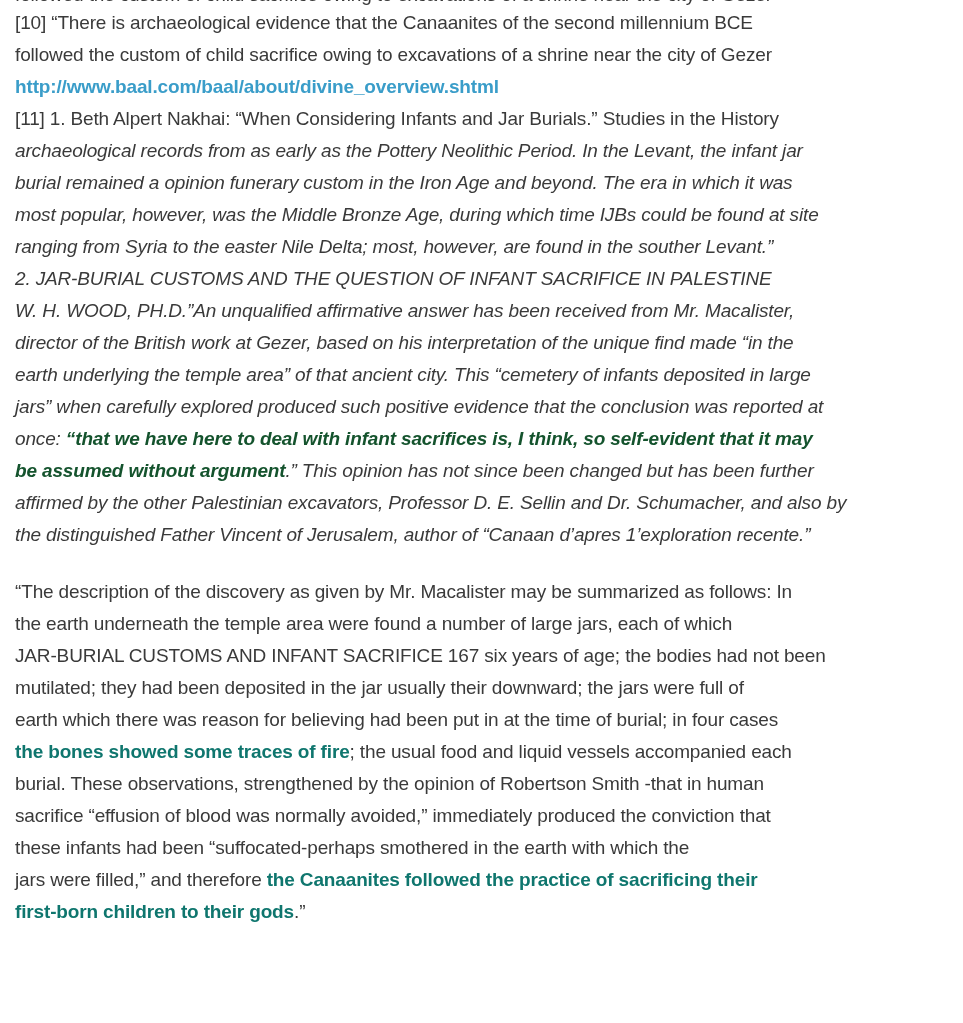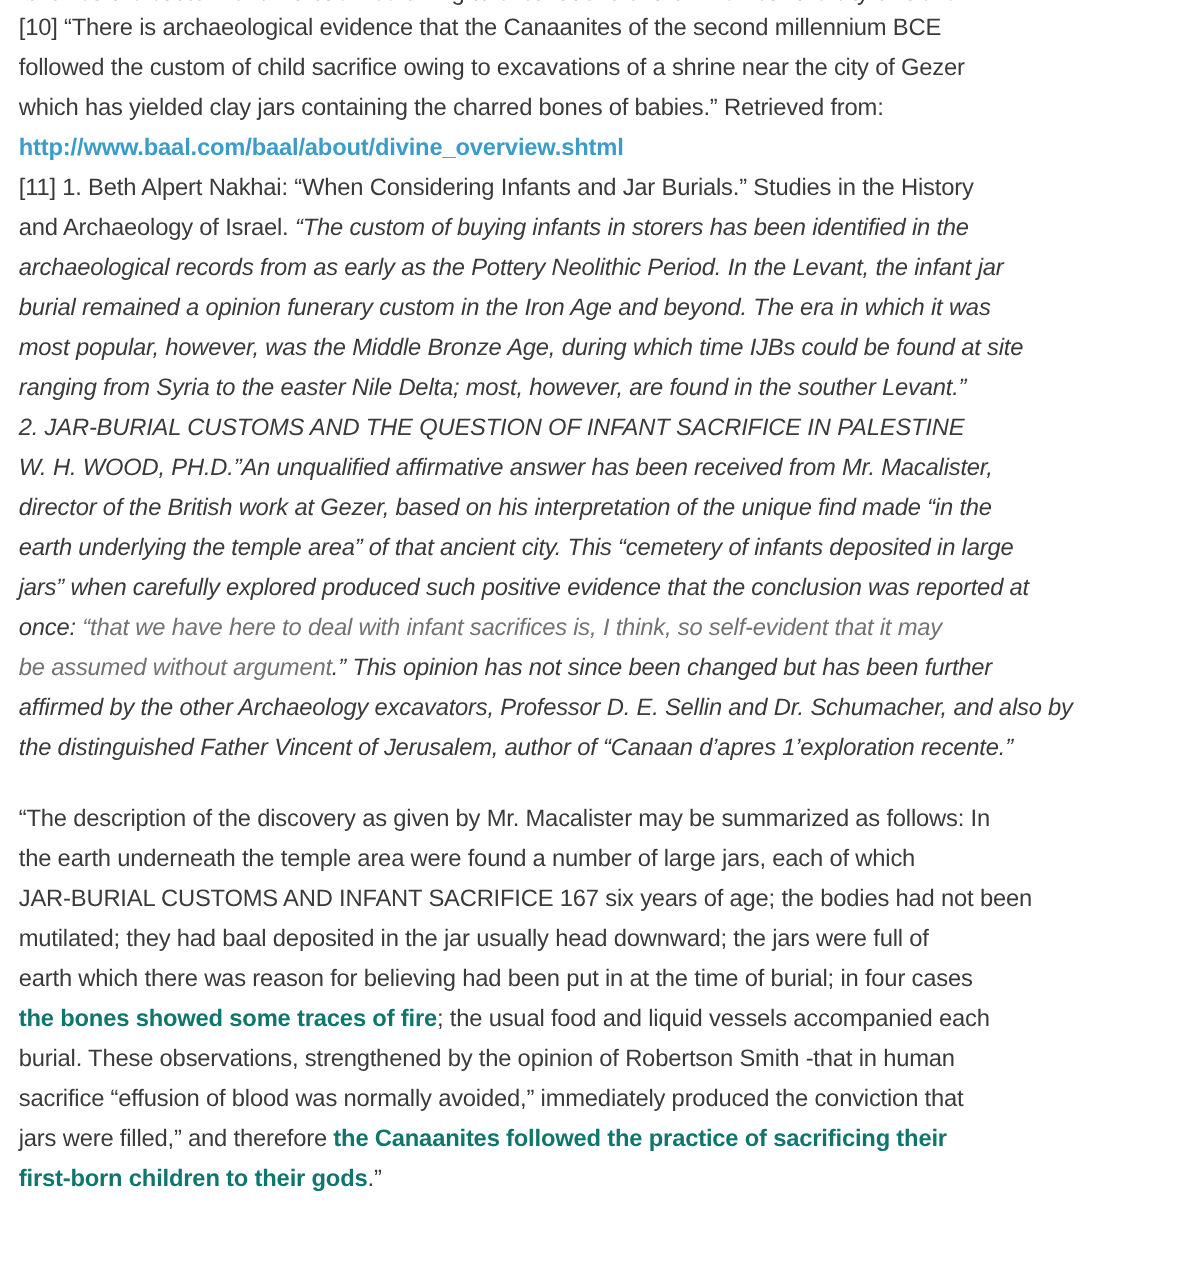--- a/index.html
+++ b/index.html
@@ -40,65 +40,64 @@
   .para:first-of-type {
     margin-top: 1px;
   }
   .line {
     white-space: pre;
     height: 32px;
   }
   .run.r  { font-style: normal; font-weight: 400; }
   .run.i  { font-style: italic; font-weight: 400; }
   .run.b  { font-style: normal; font-weight: 700; color: #0f766e; }
-  .run.bi { font-style: italic; font-weight: 400; color: #737373; }
+  .run.bi { font-style: italic; font-weight: 700; color: #14532d; }
   a.run.a {
     color: #3a9dc9;
     text-decoration: none;
     font-style: normal;
     font-weight: 700;
     cursor: pointer;
   }
 </style>
 </head>
 <body>
 
 <div class="page">
   <div class="doc">
     <div class="clipped-line">
       <span>followed the custom of child sacrifice owing to excavations of a shrine near the city of Gezer</span>
     </div>
 
   <div class="para">
         <div class="line"><span class="run r">[10] “There is archaeological evidence that the Canaanites of the second millennium BCE</span></div>
         <div class="line"><span class="run r">followed the custom of child sacrifice owing to excavations of a shrine near the city of Gezer</span></div>
-        <div class="line"><span class="run r">which has yielded clay jars containing the charred bones of babies.” Retrieved from:</span></div>
         <div class="line"><a href="#" class="run a">http://www.baal.com/baal/about/divine_overview.shtml</a></div>
         <div class="line"><span class="run r">[11] 1. Beth Alpert Nakhai: “When Considering Infants and Jar Burials.” Studies in the History</span></div>
-        <div class="line"><span class="run r">and Archaeology of Israel. </span><span class="run i">“The custom of buying infants in storers has been identified in the</span></div>
         <div class="line"><span class="run i">archaeological records from as early as the Pottery Neolithic Period. In the Levant, the infant jar</span></div>
         <div class="line"><span class="run i">burial remained a opinion funerary custom in the Iron Age and beyond. The era in which it was</span></div>
         <div class="line"><span class="run i">most popular, however, was the Middle Bronze Age, during which time IJBs could be found at site</span></div>
         <div class="line"><span class="run i">ranging from Syria to the easter Nile Delta; most, however, are found in the souther Levant.”</span></div>
         <div class="line"><span class="run i">2. JAR-BURIAL CUSTOMS AND THE QUESTION OF INFANT SACRIFICE IN PALESTINE</span></div>
         <div class="line"><span class="run i">W. H. WOOD, PH.D.”An unqualified affirmative answer has been received from Mr. Macalister,</span></div>
         <div class="line"><span class="run i">director of the British work at Gezer, based on his interpretation of the unique find made “in the</span></div>
         <div class="line"><span class="run i">earth underlying the temple area” of that ancient city. This “cemetery of infants deposited in large</span></div>
         <div class="line"><span class="run i">jars” when carefully explored produced such positive evidence that the conclusion was reported at</span></div>
         <div class="line"><span class="run i">once: </span><span class="run bi">“that we have here to deal with infant sacrifices is, I think, so self-evident that it may</span></div>
         <div class="line"><span class="run bi">be assumed without argument</span><span class="run i">.” This opinion has not since been changed but has been further</span></div>
-        <div class="line"><span class="run i">affirmed by the other Archaeology excavators, Professor D. E. Sellin and Dr. Schumacher, and also by</span></div>
+        <div class="line"><span class="run i">affirmed by the other Palestinian excavators, Professor D. E. Sellin and Dr. Schumacher, and also by</span></div>
         <div class="line"><span class="run i">the distinguished Father Vincent of Jerusalem, author of “Canaan d’apres 1’exploration recente.”</span></div>
       </div>
       <div class="para gap">
         <div class="line"><span class="run r">“The description of the discovery as given by Mr. Macalister may be summarized as follows: In</span></div>
         <div class="line"><span class="run r">the earth underneath the temple area were found a number of large jars, each of which</span></div>
         <div class="line"><span class="run r">JAR-BURIAL CUSTOMS AND INFANT SACRIFICE 167 six years of age; the bodies had not been</span></div>
-        <div class="line"><span class="run r">mutilated; they had baal deposited in the jar usually head downward; the jars were full of</span></div>
+        <div class="line"><span class="run r">mutilated; they had been deposited in the jar usually their downward; the jars were full of</span></div>
         <div class="line"><span class="run r">earth which there was reason for believing had been put in at the time of burial; in four cases</span></div>
         <div class="line"><span class="run b">the bones showed some traces of fire</span><span class="run r">; the usual food and liquid vessels accompanied each</span></div>
         <div class="line"><span class="run r">burial. These observations, strengthened by the opinion of Robertson Smith -that in human</span></div>
         <div class="line"><span class="run r">sacrifice “effusion of blood was normally avoided,” immediately produced the conviction that</span></div>
+        <div class="line"><span class="run r">these infants had been “suffocated-perhaps smothered in the earth with which the</span></div>
         <div class="line"><span class="run r">jars were filled,” and therefore </span><span class="run b">the Canaanites followed the practice of sacrificing their</span></div>
         <div class="line"><span class="run b">first-born children to their gods</span><span class="run r">.”</span></div>
       </div>
     </div>
 </div>
 
 </body></html>

